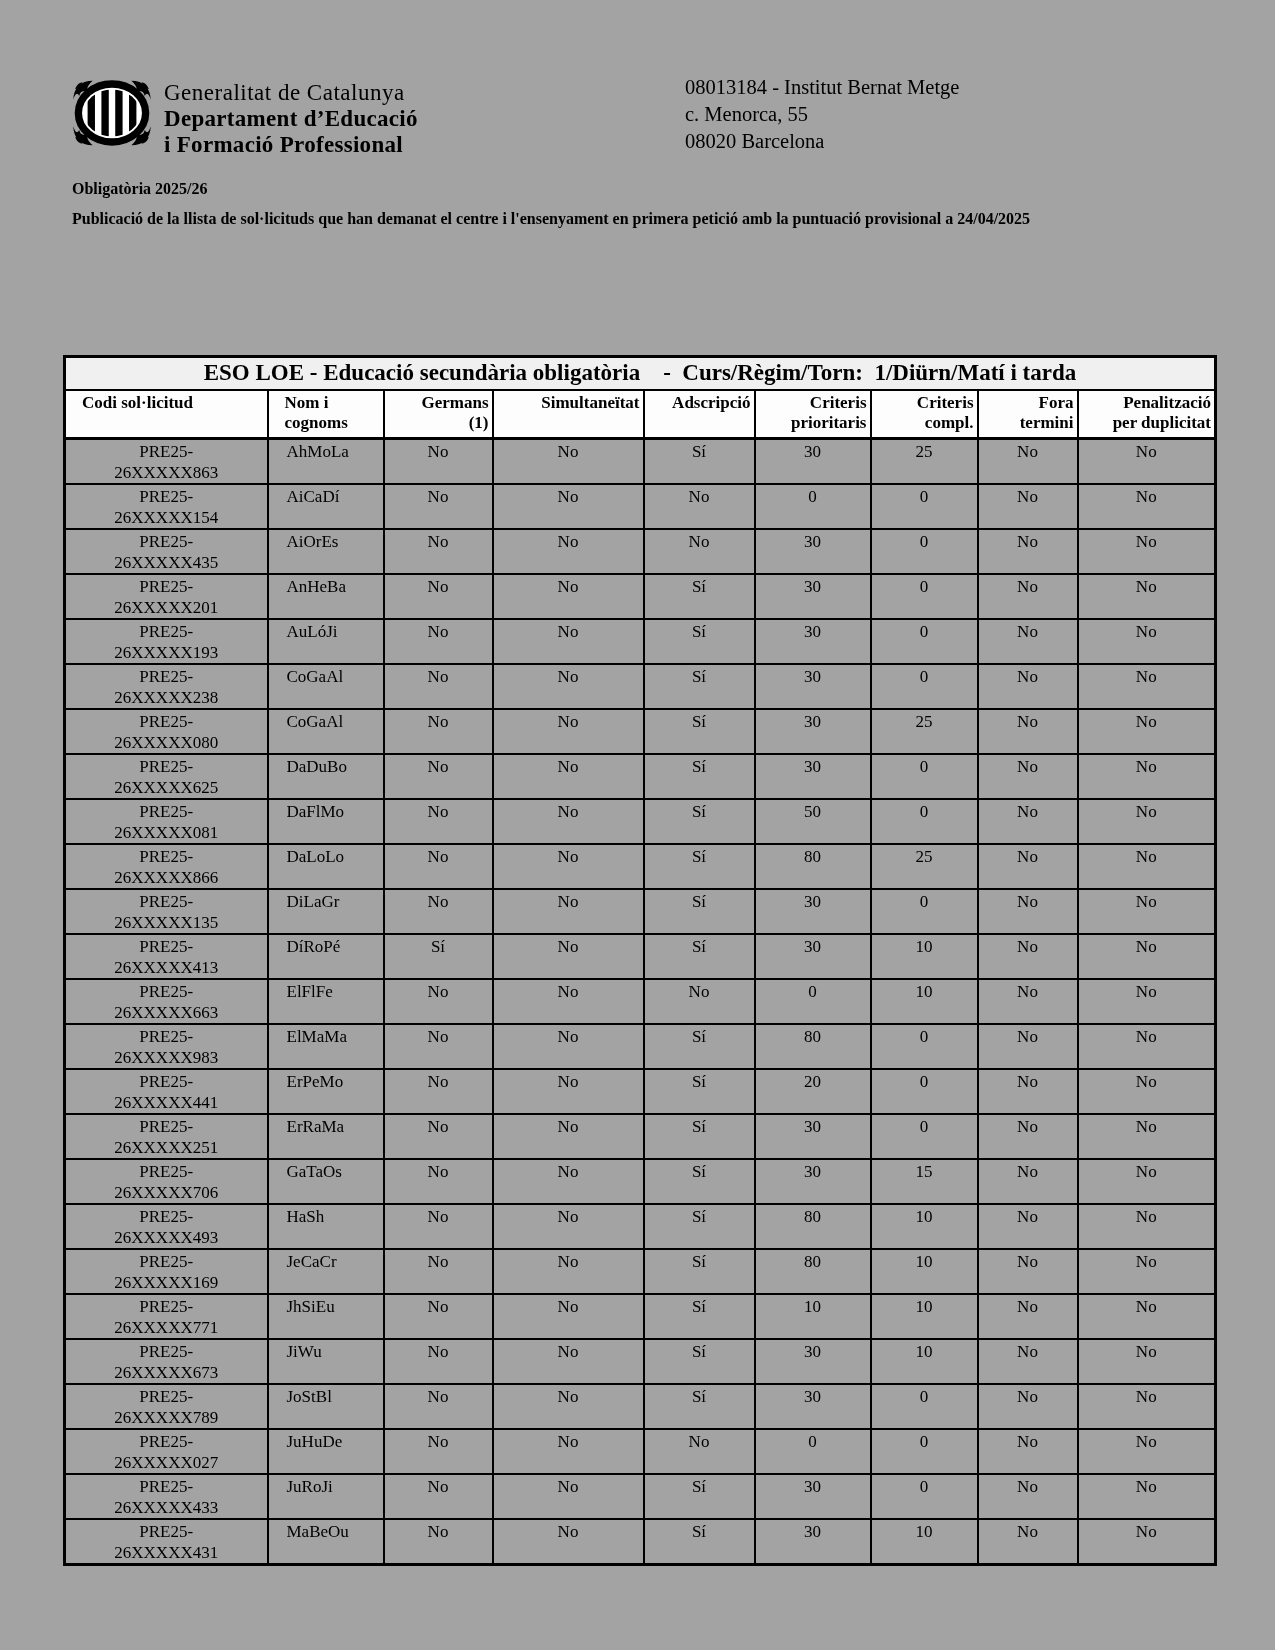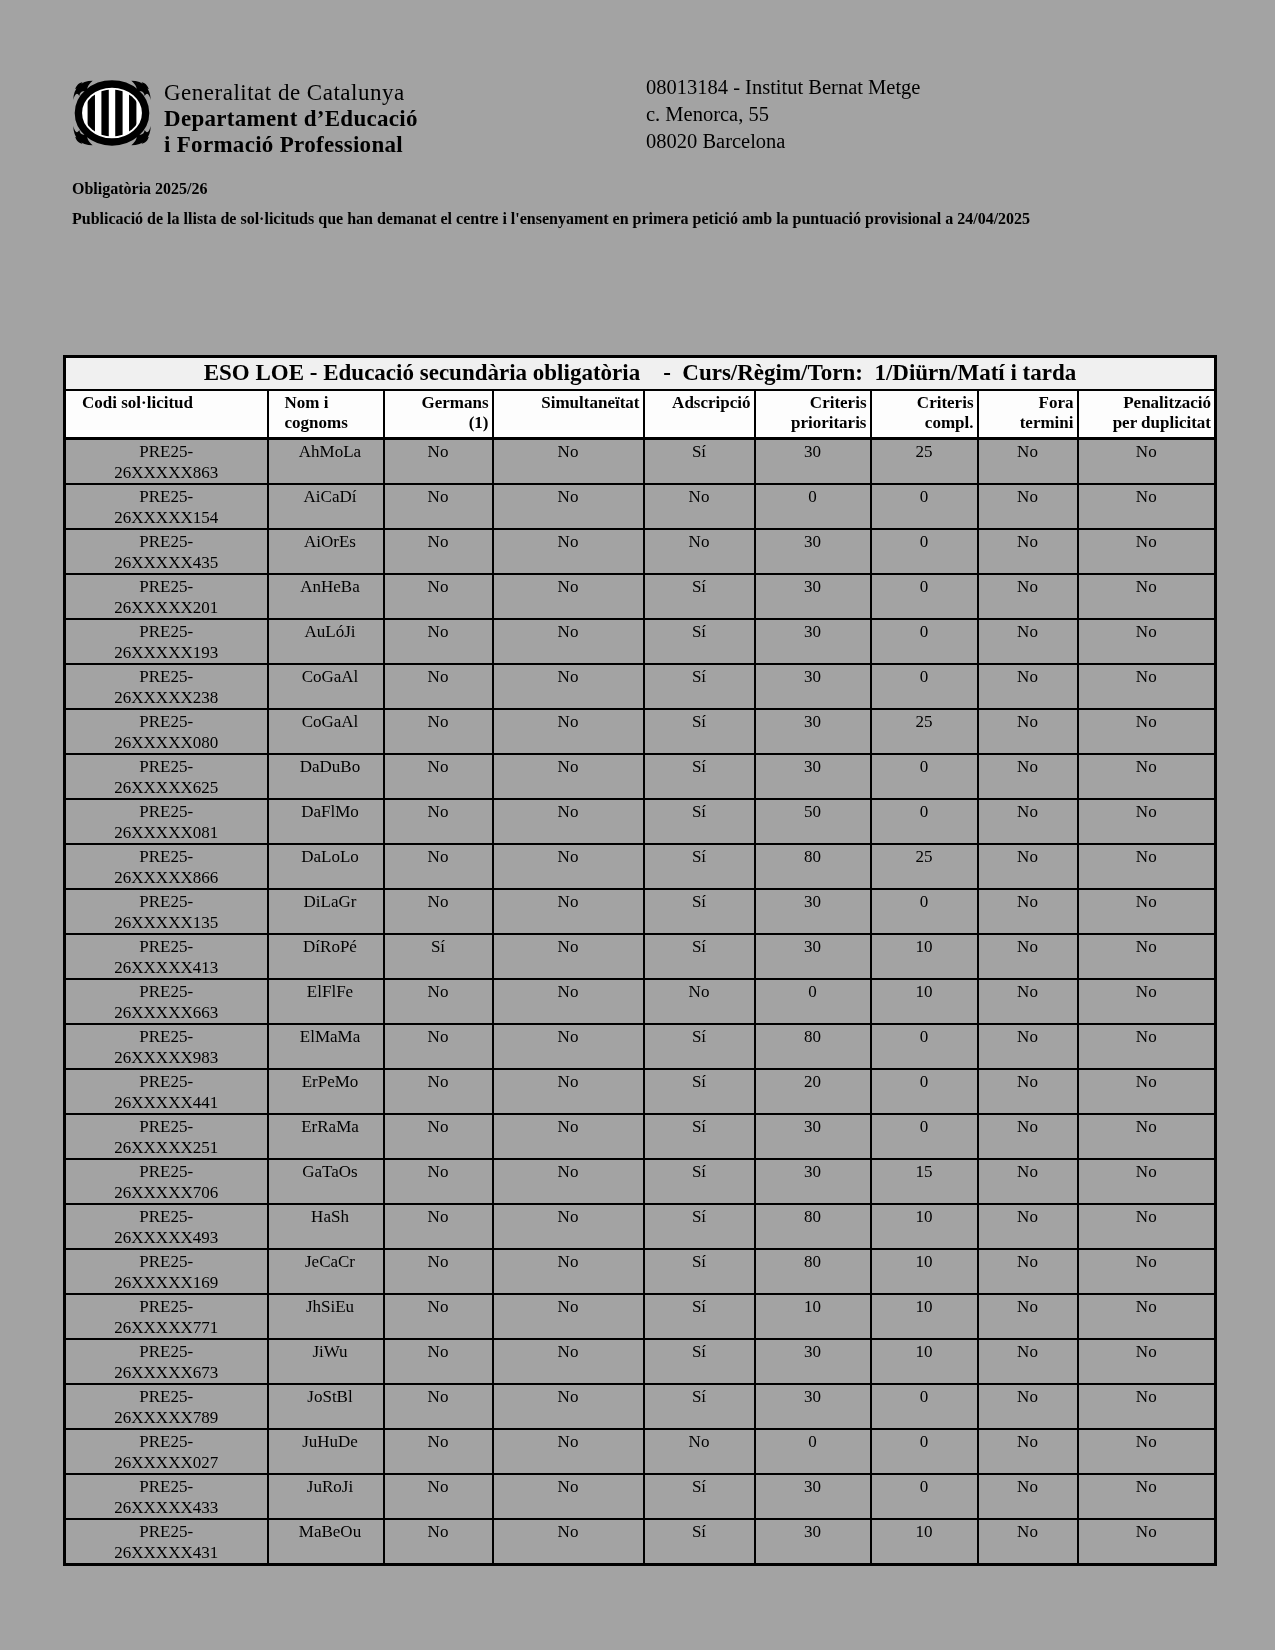--- a/index.html
+++ b/index.html
@@ -7,40 +7,40 @@
         font-family:Liberation Serif, serif;color:#000;overflow:hidden;}
 
   
   .brand{position:absolute;left:70px;top:78px;display:flex;align-items:flex-start;}
   .brand svg{display:block;}
   .brand-text{margin-left:10px;padding-top:2px;}
   .brand-line1{font-size:23px;line-height:26px;font-weight:400;letter-spacing:0.5px;}
   .brand-line2,.brand-line3{font-size:23px;line-height:26px;font-weight:700;letter-spacing:0.3px;}
 
   
-  .address{position:absolute;left:646px;top:74px;font-size:20.5px;line-height:27px;}
+  .address{position:absolute;left:685px;top:74px;font-size:20.5px;line-height:27px;}
 
   
   .doc-title{position:absolute;left:72px;top:174px;width:1075px;
              font-size:16px;line-height:30px;font-weight:700;}
 
   
   .table-wrap{position:absolute;left:63px;top:355px;}
   table.apps{border-collapse:collapse;table-layout:fixed;width:1151px;
              border:3px solid #000;font-size:17px;}
   table.apps th,table.apps td{border:2px solid #000;overflow:hidden;}
   tr.banner-row th{background:#f0f0f0;font-size:23px;font-weight:700;
                    padding:2px 0 3px 0;text-align:center;white-space:pre;}
   tr.cols-row th{background:#fdfdfd;font-weight:700;vertical-align:top;
                  font-size:17px;line-height:20px;padding:2px 3px 4px 3px;
                  border-bottom:3px solid #000;}
   tr.cols-row th.al-left{text-align:left;padding-left:16px;}
   tr.cols-row th.al-center{text-align:right;}
   table.apps td{height:42px;vertical-align:top;line-height:21px;padding:1px 3px 0 3px;}
-  table.apps td.al-left{text-align:center;padding-left:12px;}
+  table.apps td.al-left{text-align:left;padding-left:18px;}
   table.apps td.al-center{text-align:center;}
 </style>
 </head>
 <body>
 
 <div class="page">
 
   <div class="brand">
     <svg width="84" height="70" viewBox="0 0 90 76" aria-hidden="true">
       <defs>

